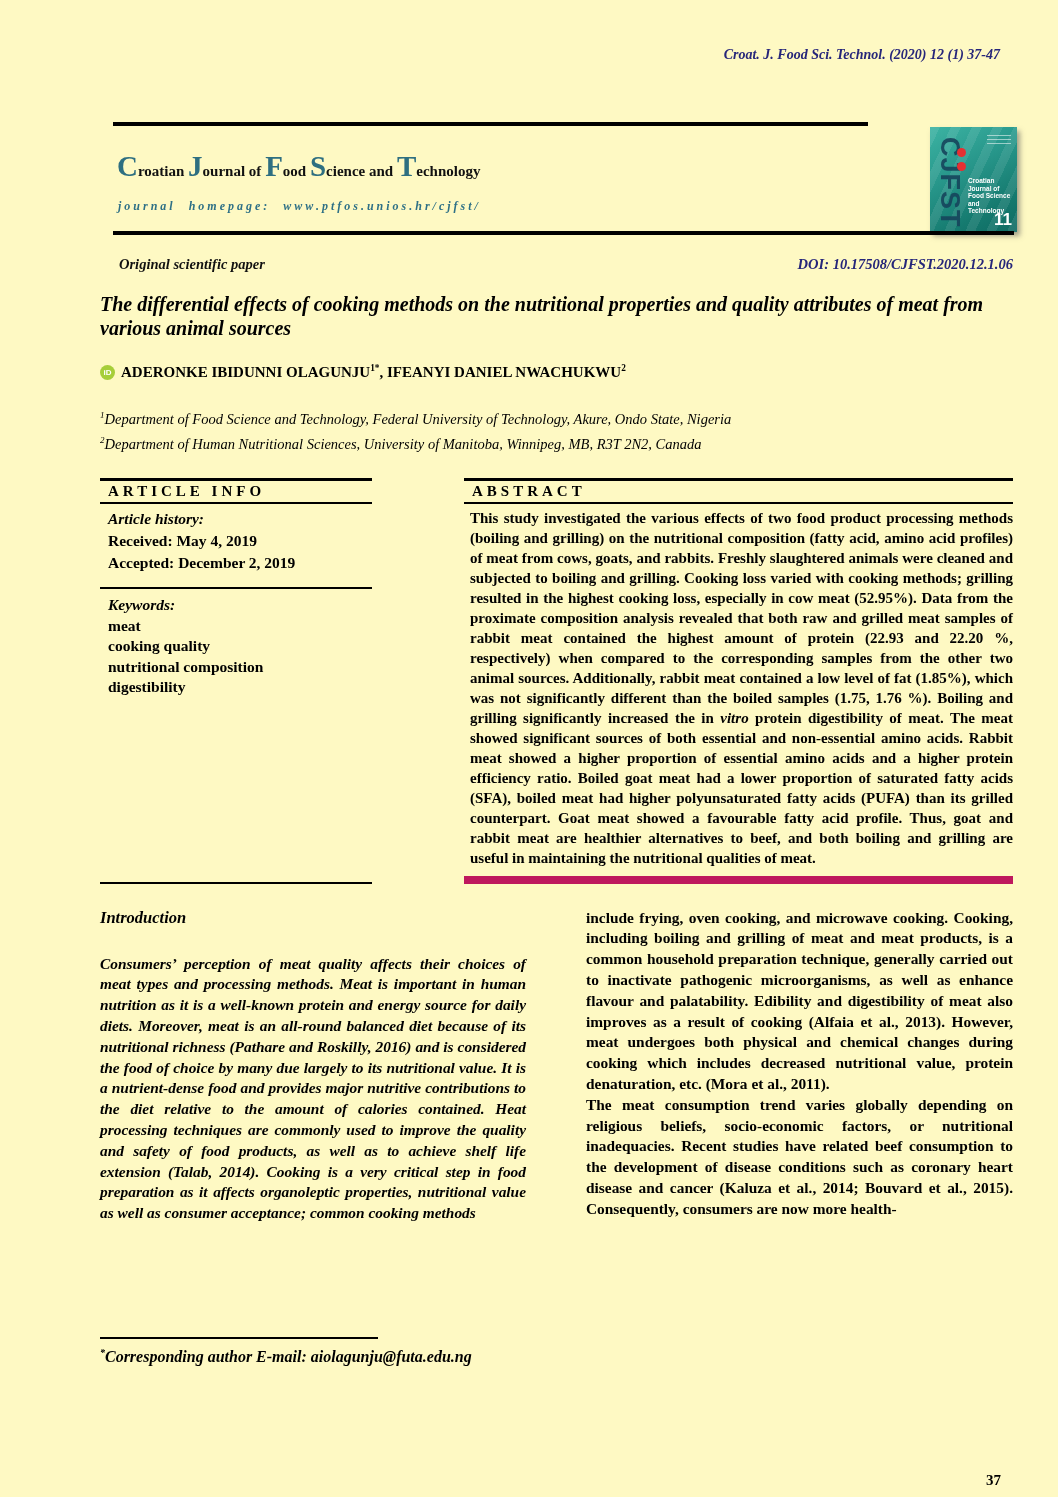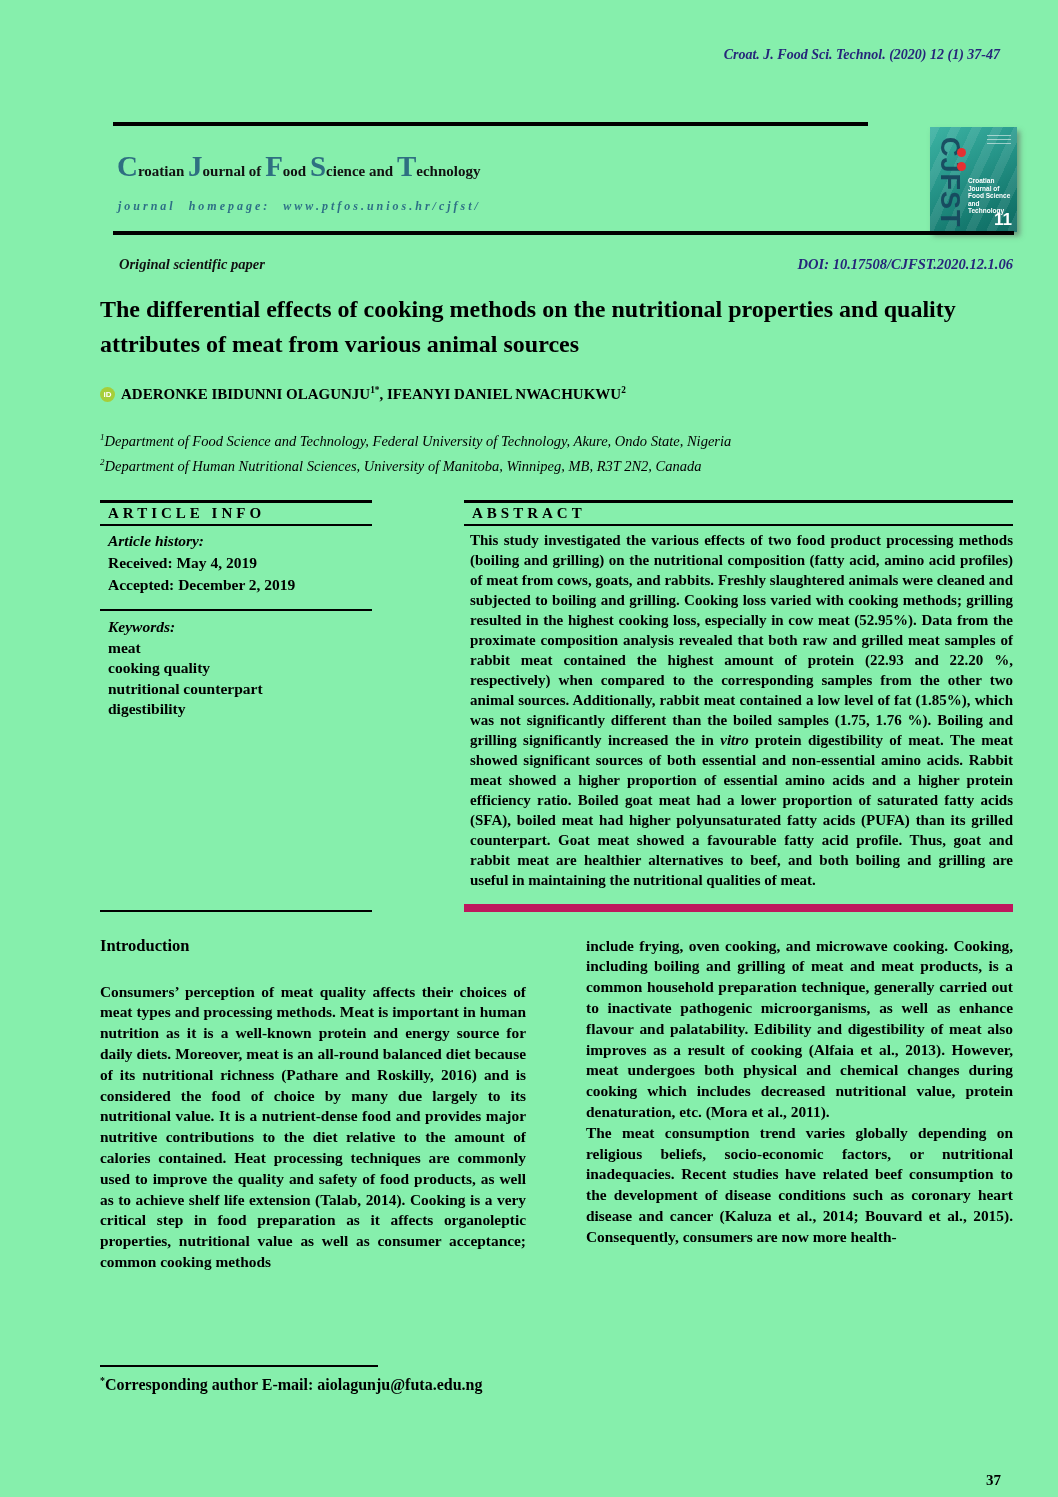--- a/index.html
+++ b/index.html
@@ -1,19 +1,19 @@
 <!DOCTYPE html>
 <html><head>
 <meta charset="utf-8">
 <style>
   * { margin:0; padding:0; box-sizing:border-box; }
   html,body { background:#e9e9e9; }
   .page {
     position:relative; width:1058px; height:1497px; margin:0 auto;
-    background:#86efac; font-family:"Liberation Serif", serif; color:#000;
+    background:#fef9c3; font-family:"Liberation Serif", serif; color:#000;
     overflow:hidden;
   }
   
   .citation {
     position:absolute; top:47px; right:58px;
     font-style:italic; font-weight:bold; font-size:14px; color:#26267a;
   }
   
   .rule-top { position:absolute; left:113px; top:122px; width:755px; height:4px; background:#000; }
   .rule-header-bottom { position:absolute; left:113px; top:231px; width:901px; height:4px; background:#000; }
@@ -48,21 +48,21 @@
     font-size:6.5px; line-height:7.5px; font-weight:bold; color:#fff;
   }
   .cover-issue { position:absolute; right:5px; top:83px; font-size:17px; font-weight:bold; color:#fff; }
   .cover-micro { position:absolute; right:6px; top:8px; width:24px; height:10px;
     background:repeating-linear-gradient(#ffffffb3 0 1.5px, transparent 1.5px 4px); opacity:.75; }
   
   .paper-type { position:absolute; left:119px; top:256px; font-style:italic; font-weight:bold; font-size:14.5px; color:#111; }
   .doi { position:absolute; right:45px; top:256px; font-style:italic; font-weight:bold; font-size:14.5px; color:#26267a; }
   
   .main { position:absolute; left:100px; top:292px; width:913px; }
-  .article-title { font-size:24px; font-weight:bold; line-height:35px; }
+  .article-title { font-size:20px; font-weight:bold; line-height:24px;font-style:italic; }
   .authors { margin-top:23px; font-size:15px; font-weight:bold; display:flex; align-items:center; }
   .orcid {
     display:inline-flex; width:15px; height:15px; border-radius:50%; background:#a6ce39;
     color:#fff; font-family:"Liberation Sans", sans-serif; font-size:8px; font-weight:bold;
     align-items:center; justify-content:center; margin-right:6px; flex:0 0 auto;
   }
   .authors sup, .affil sup, .footnote sup { font-size:.62em; }
   .affils { margin-top:24px; font-style:italic; font-size:14.5px; line-height:21px; }
   
   .info-abstract { margin-top:23px; display:flex; align-items:stretch; }
@@ -71,27 +71,27 @@
   .box-heading {
     border-top:3px solid #000; border-bottom:2px solid #000;
     font-weight:bold; font-size:15px; letter-spacing:4px; padding:2px 0 2px 8px;
   }
   .history { border-bottom:2px solid #000; padding:4px 0 13px 8px; }
   .history .lbl, .kw .lbl { font-style:italic; font-weight:bold; font-size:15.5px; line-height:22px; }
   .history div, .kw div { font-weight:bold; font-size:15.5px; line-height:22px; }
   .kw { padding:5px 0 0 8px; }
   .kw div.kitem { line-height:20.5px; }
   .abs-text {
-    padding:4px 0 14px 6px; font-size:15px; font-weight:bold; line-height:20px;
+    padding:4px 0 8px 6px; font-size:15px; font-weight:bold; line-height:20px;
     text-align:justify;
   }
   .abs-text .it { font-style:italic; }
   
   .body-columns { margin-top:24px; display:flex; height:459px; }
-  .col-left  { width:426px; display:flex; flex-direction:column; }
+  .col-left  { width:426px; display:flex; flex-direction:column;font-style:italic; }
   .col-right { width:427px; margin-left:60px; }
   .intro-heading { font-size:16.5px; font-weight:bold; margin-bottom:26px; }
   .bodypar { font-size:15.4px; font-weight:bold; line-height:20.8px; text-align:justify; }
   .footnote { margin-top:auto; }
   .footnote-rule { width:278px; border-top:2px solid #000; margin-bottom:8px; }
   .footnote-text { font-size:16px; font-weight:bold; }
   .page-number { position:absolute; left:986px; top:1424px; font-size:15px; font-weight:bold;margin-top:48px; }
 </style>
 </head>
 <body>
@@ -140,21 +140,21 @@
         <div class="box-heading">ARTICLE INFO</div>
         <div class="history">
           <div class="lbl">Article history:</div>
           <div>Received: May 4, 2019</div>
           <div>Accepted: December 2, 2019</div>
         </div>
         <div class="kw">
           <div class="lbl">Keywords:</div>
           <div class="kitem">meat</div>
           <div class="kitem">cooking quality</div>
-          <div class="kitem">nutritional counterpart</div>
+          <div class="kitem">nutritional composition</div>
           <div class="kitem">digestibility</div>
         </div>
       </div>
 
       <div class="abs-col">
         <div class="box-heading">ABSTRACT</div>
         <div class="abs-text"><span>This study investigated the various effects of two food product processing methods (boiling and grilling) on the nutritional composition (fatty acid, amino acid profiles) of meat from cows, goats, and rabbits. Freshly slaughtered animals were cleaned and subjected to boiling and grilling. Cooking loss varied with cooking methods; grilling resulted in the highest cooking loss, especially in cow meat (52.95%). Data from the proximate composition analysis revealed that both raw and grilled meat samples of rabbit meat contained the highest amount of protein (22.93 and 22.20 %, respectively) when compared to the corresponding samples from the other two animal sources. Additionally, rabbit meat contained a low level of fat (1.85%), which was not significantly different than the boiled samples (1.75, 1.76 %). Boiling and grilling significantly increased the in </span><span class="it">vitro</span><span> protein digestibility of meat. The meat showed significant sources of both essential and non-essential amino acids. Rabbit meat showed a higher proportion of essential amino acids and a higher protein efficiency ratio. Boiled goat meat had a lower proportion of saturated fatty acids (SFA), boiled meat had higher polyunsaturated fatty acids (PUFA) than its grilled counterpart. Goat meat showed a favourable fatty acid profile. Thus, goat and rabbit meat are healthier alternatives to beef, and both boiling and grilling are useful in maintaining the nutritional qualities of meat.</span></div>
       </div>
 
     </div>

